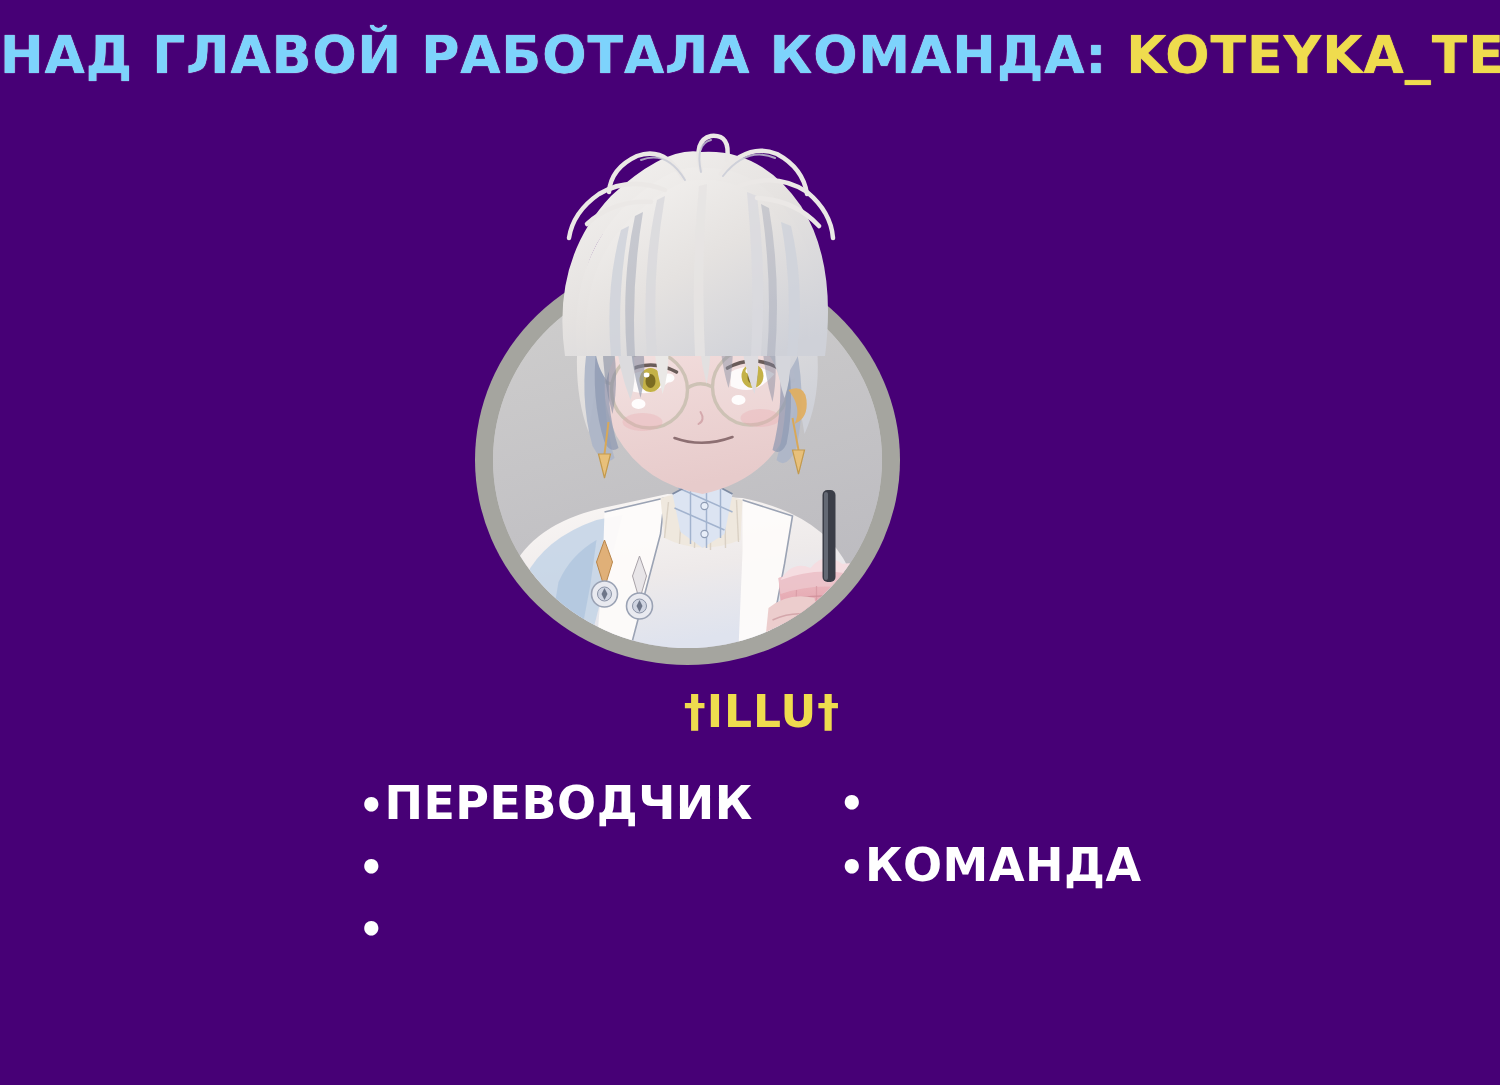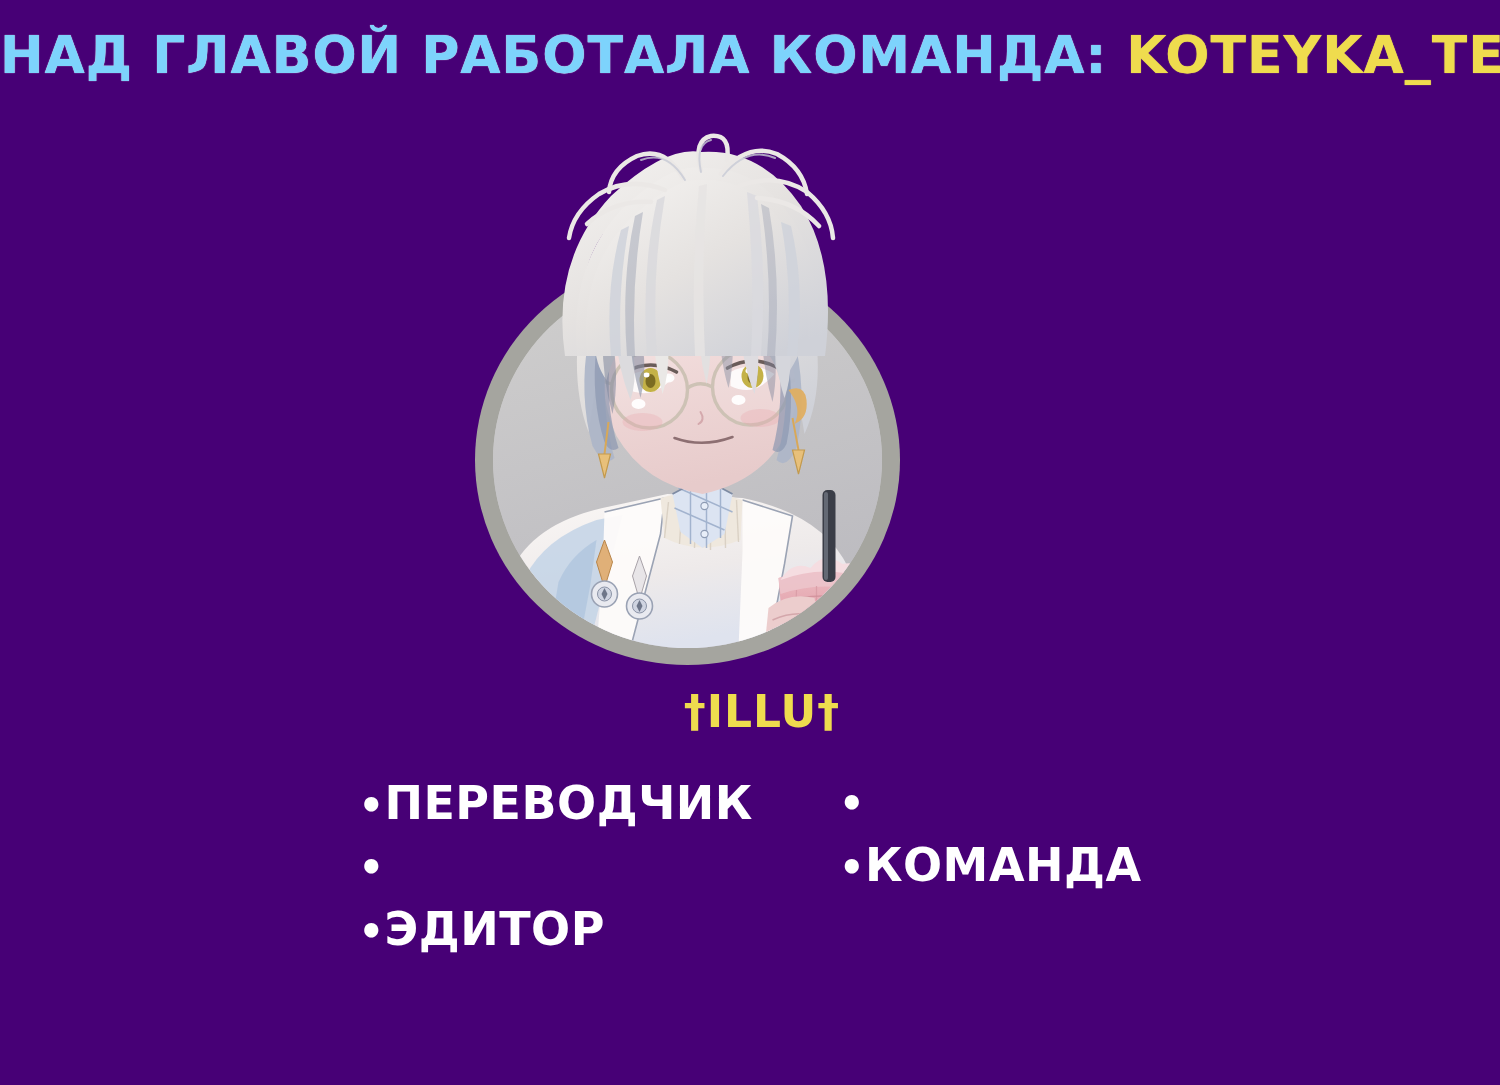--- a/index.html
+++ b/index.html
@@ -380,21 +380,20 @@
     <div class="role-col">
       <div class="role-item">
         <span class="role-bullet">•</span>
         <span class="role-label">ПЕРЕВОДЧИК</span>
       </div>
       <div class="role-item">
         <span class="role-bullet">•</span>
       </div>
       <div class="role-item">
         <span class="role-bullet">•</span>
-        <span class="role-label">ЭДИТОР</span>
       </div>
     </div>
 
     <div class="role-col">
       <div class="role-item">
         <span class="role-bullet">•</span>
       </div>
       <div class="role-item">
         <span class="role-bullet">•</span>
         <span class="role-label">КОМАНДА</span>

